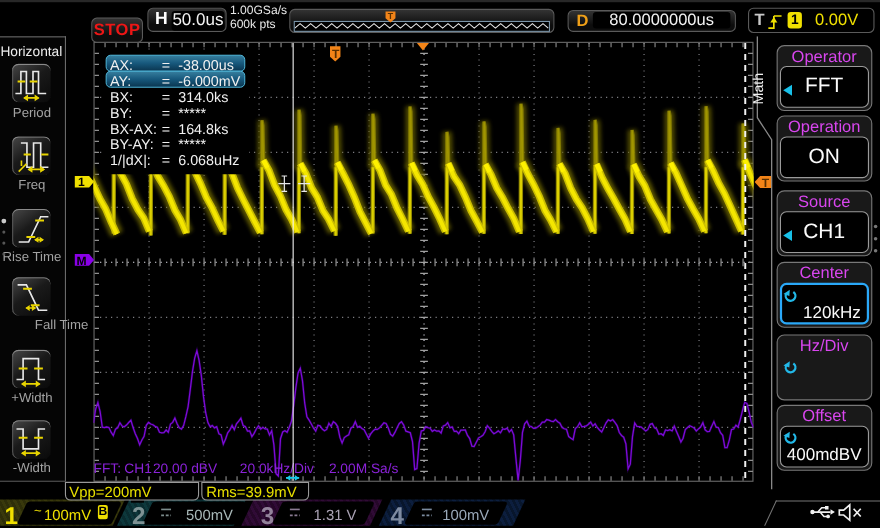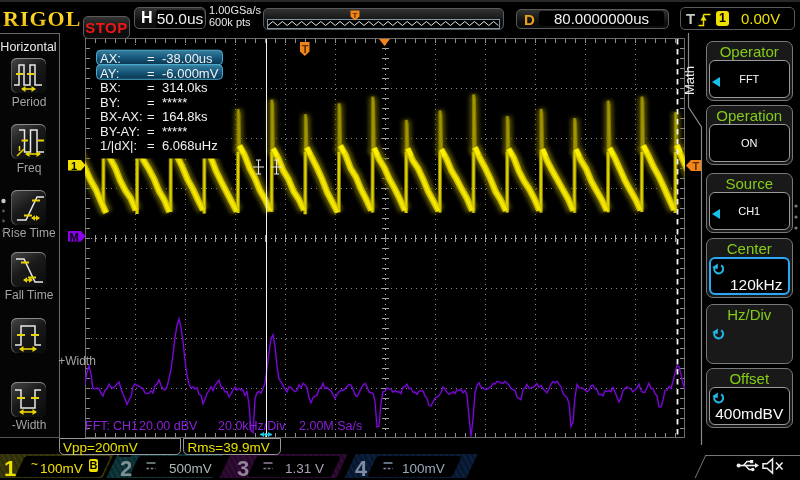--- a/index.html
+++ b/index.html
@@ -34,23 +34,23 @@
 .btn{position:absolute;left:11px;width:35px;height:35px;border-radius:6px;
  background:linear-gradient(145deg,#484848,#1a1a1a 45%,#0a0a0a);
  box-shadow:inset 0 1px 0 #8a8a8a,inset 1px 0 0 #5a5a5a;}
 .blab{position:absolute;left:0;width:58px;text-align:center;color:#a3a3a3;font-size:12px;}
 
 #rsb{left:686px;top:33px;width:114px;height:412px;background:#000;}
 #math{position:absolute;left:-4px;top:32px;width:30px;height:30px;color:#f0f0f0;font-size:13px;
  transform:rotate(-90deg);}
 .grp{position:absolute;left:19.5px;width:87.5px;height:60px;border:1.5px solid #787878;border-radius:7px;
  background:#191919;box-sizing:border-box;}
-.grp .lab{position:absolute;left:0;top:1px;width:100%;text-align:center;color:#84cc16;font-size:15px;}
+.grp .lab{position:absolute;left:0;top:1px;width:100%;text-align:center;color:#d946ef;font-size:15px;}
 .grp .val{position:absolute;left:2px;right:2px;top:18px;height:38px;background:#000;border:1.5px solid #9a9a9a;
- border-radius:6px;color:#fafafa;font-size:11px;text-align:center;line-height:36px;box-sizing:border-box;}
+ border-radius:6px;color:#fafafa;font-size:19px;text-align:center;line-height:36px;box-sizing:border-box;}
 .grp .val.sel{border:2px solid #2aa8f8;}
 .tri{position:absolute;left:5px;top:14px;width:0;height:0;border-top:5.5px solid transparent;
  border-bottom:5.5px solid transparent;border-right:8px solid #18c0e8;}
 
 #bbar{left:0;top:454px;width:800px;height:26px;background:#000;}
 .hat{position:absolute;top:0;height:24px;transform:skewX(-25deg);}
 .h1{background:repeating-linear-gradient(45deg,#39390c 0 2px,#2e2e09 2px 4px);}
 .h2{background:repeating-linear-gradient(45deg,#0d383c 0 2px,#0a2c30 2px 4px);}
 .h3{background:repeating-linear-gradient(45deg,#300b36 0 2px,#250728 2px 4px);}
 .h4{background:repeating-linear-gradient(45deg,#0c1e3e 0 2px,#08162c 2px 4px);}
@@ -218,21 +218,20 @@
  <text x="69.5" y="240.5" fill="#000" font-size="11" font-weight="bold" font-family="Liberation Sans">M</text>
 
  <g>
   <path d="M59.5 438.5 H180.5 V449.5 Q180.5 454.5 175.5 454.5 H64.5 Q59.5 454.5 59.5 449.5 Z" fill="#000" stroke="#999" stroke-width="1"></path>
   <path d="M183.5 438.5 H280.5 V449.5 Q280.5 454.5 275.5 454.5 H188.5 Q183.5 454.5 183.5 449.5 Z" fill="#000" stroke="#999" stroke-width="1"></path>
   <text x="63" y="451.5" fill="#e8e000" font-size="13.5" font-family="Liberation Sans">Vpp=200mV</text>
   <text x="187.5" y="451.5" fill="#e8e000" font-size="13.5" font-family="Liberation Sans">Rms=39.9mV</text>
  </g>
 </svg>
 
-<div id="logo" class="abs">RIGOL</div>
 <div id="stop" class="abs tbox">STOP</div>
 <div id="hbox" class="abs tbox">
       <span class="h">H</span>
       <span class="v">50.0us</span>
     </div>
 <div id="srate" class="abs">1.00GSa/s<br>600k pts</div>
 <div id="pv" class="abs tbox"></div>
 <div id="pvstrip" class="abs">
       <svg width="231" height="7">
         <path d="M0 5.5 L4.8 1.5 L9.6 5.5 L14.4 1.5 L19.2 5.5 L24.0 1.5 L28.8 5.5 L33.6 1.5 L38.4 5.5 L43.2 1.5 L48.0 5.5 L52.8 1.5 L57.6 5.5 L62.4 1.5 L67.2 5.5 L72.0 1.5 L76.8 5.5 L81.6 1.5 L86.4 5.5 L91.2 1.5 L96.0 5.5 L100.8 1.5 L105.6 5.5 L110.4 1.5 L115.2 5.5 L120.0 1.5 L124.8 5.5 L129.6 1.5 L134.4 5.5 L139.2 1.5 L144.0 5.5 L148.8 1.5 L153.6 5.5 L158.4 1.5 L163.2 5.5 L168.0 1.5 L172.8 5.5 L177.6 1.5 L182.4 5.5 L187.2 1.5 L192.0 5.5 L196.8 1.5 L201.6 5.5 L206.4 1.5 L211.2 5.5 L216.0 1.5 L220.8 5.5 L225.6 1.5 L230.4 5.5" stroke="#e8e8e8" stroke-width="1" fill="none"></path>
@@ -260,22 +259,22 @@
  <div class="title">Horizontal</div>
  <div class="btn" style="top:24px;"></div>
  <div class="btn" style="top:90px;"></div>
  <div class="btn" style="top:156px;"></div>
  <div class="btn" style="top:218px;"></div>
  <div class="btn" style="top:284px;"></div>
  <div class="btn" style="top:348px;"></div>
  <div class="blab" style="top:61px;">Period</div>
  <div class="blab" style="top:127px;">Freq</div>
  <div class="blab" style="top:192px;">Rise Time</div>
- <div class="blab" style="top:254px;">Fall Time</div>
- <div class="blab" style="top:320px;padding-left:48px;">+Width</div>
+ <div class="blab" style="top:254px;padding-left:27px;">Fall Time</div>
+ <div class="blab" style="top:320px;">+Width</div>
  <div class="blab" style="top:384px;">-Width</div>
 
  <svg class="abs" style="left:11px;top:24px;" width="35" height="35" fill="none">
   <path d="M3 27 H8 V7 H13 V27 H19 V7 H24 V27 H31" stroke="#e8e8e8" stroke-width="1.5"></path>
   <path d="M5 16 H12 M16 16 H23" stroke="#e8d400" stroke-width="1.8"></path>
   <path d="M11 31 H24" stroke="#e8d400" stroke-width="1.6"></path>
   <path d="M10 31 l4.5 -3 v6 Z M25 31 l-4.5 -3 v6 Z" fill="#e8d400"></path>
  </svg>
  <svg class="abs" style="left:11px;top:90px;" width="35" height="35" fill="none">
   <path d="M8 6 H13.5 V28 H19.5 V6 H26 V28 H33" stroke="#e8e8e8" stroke-width="1.5"></path>

